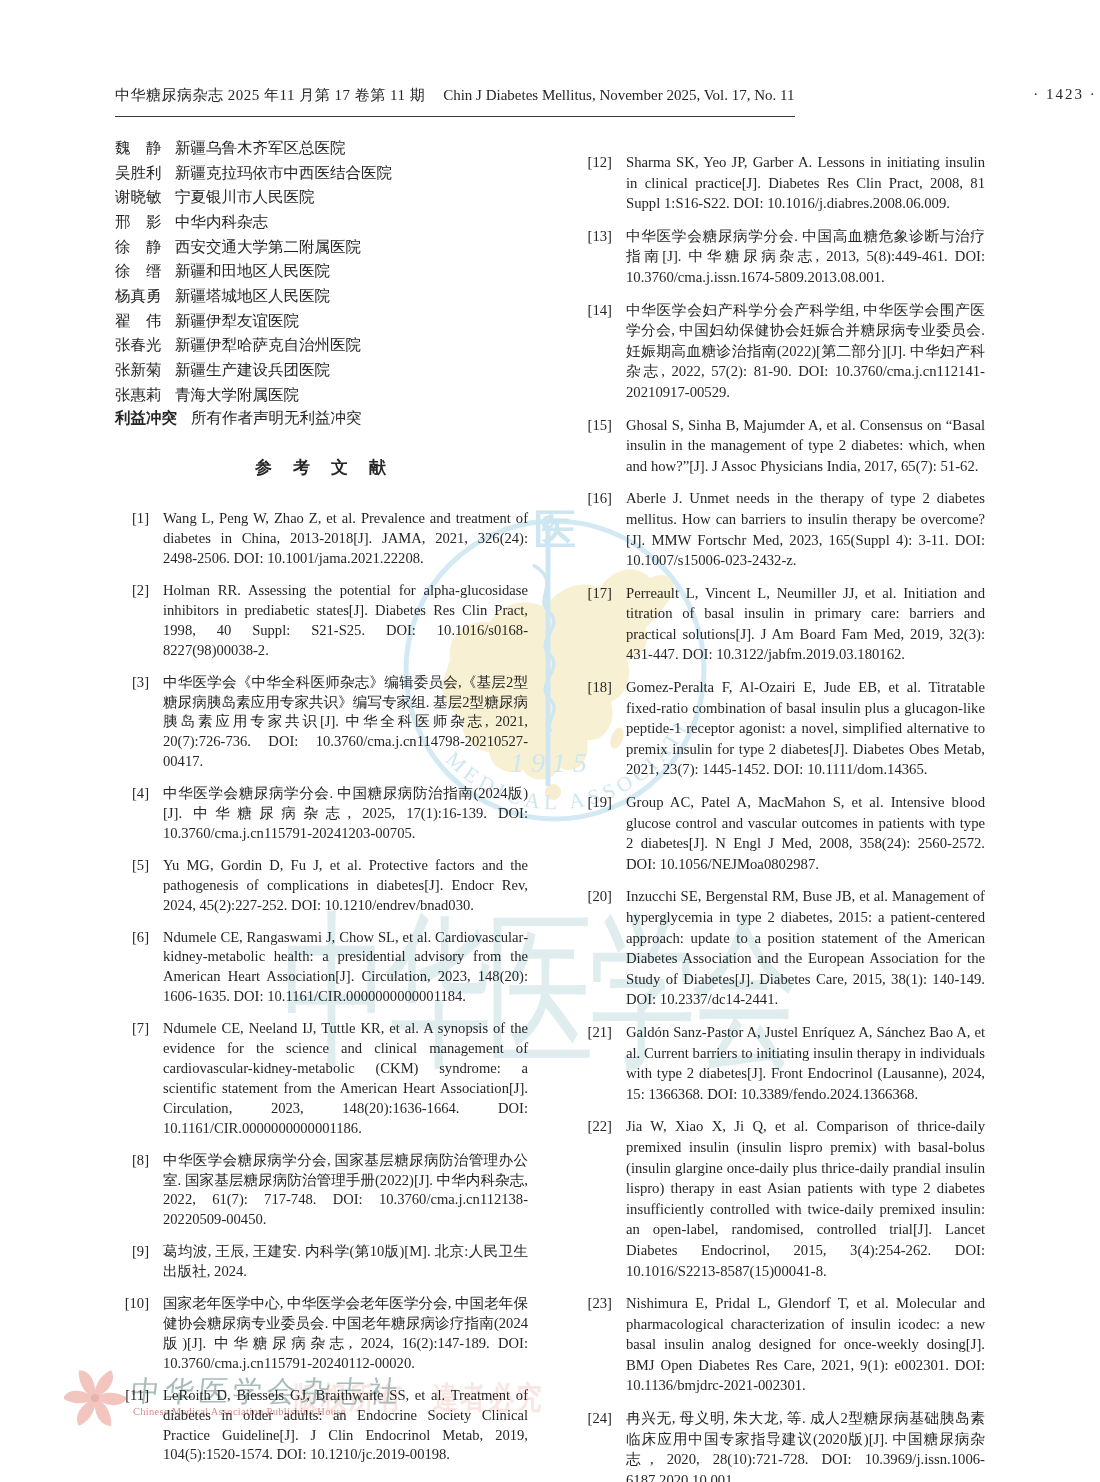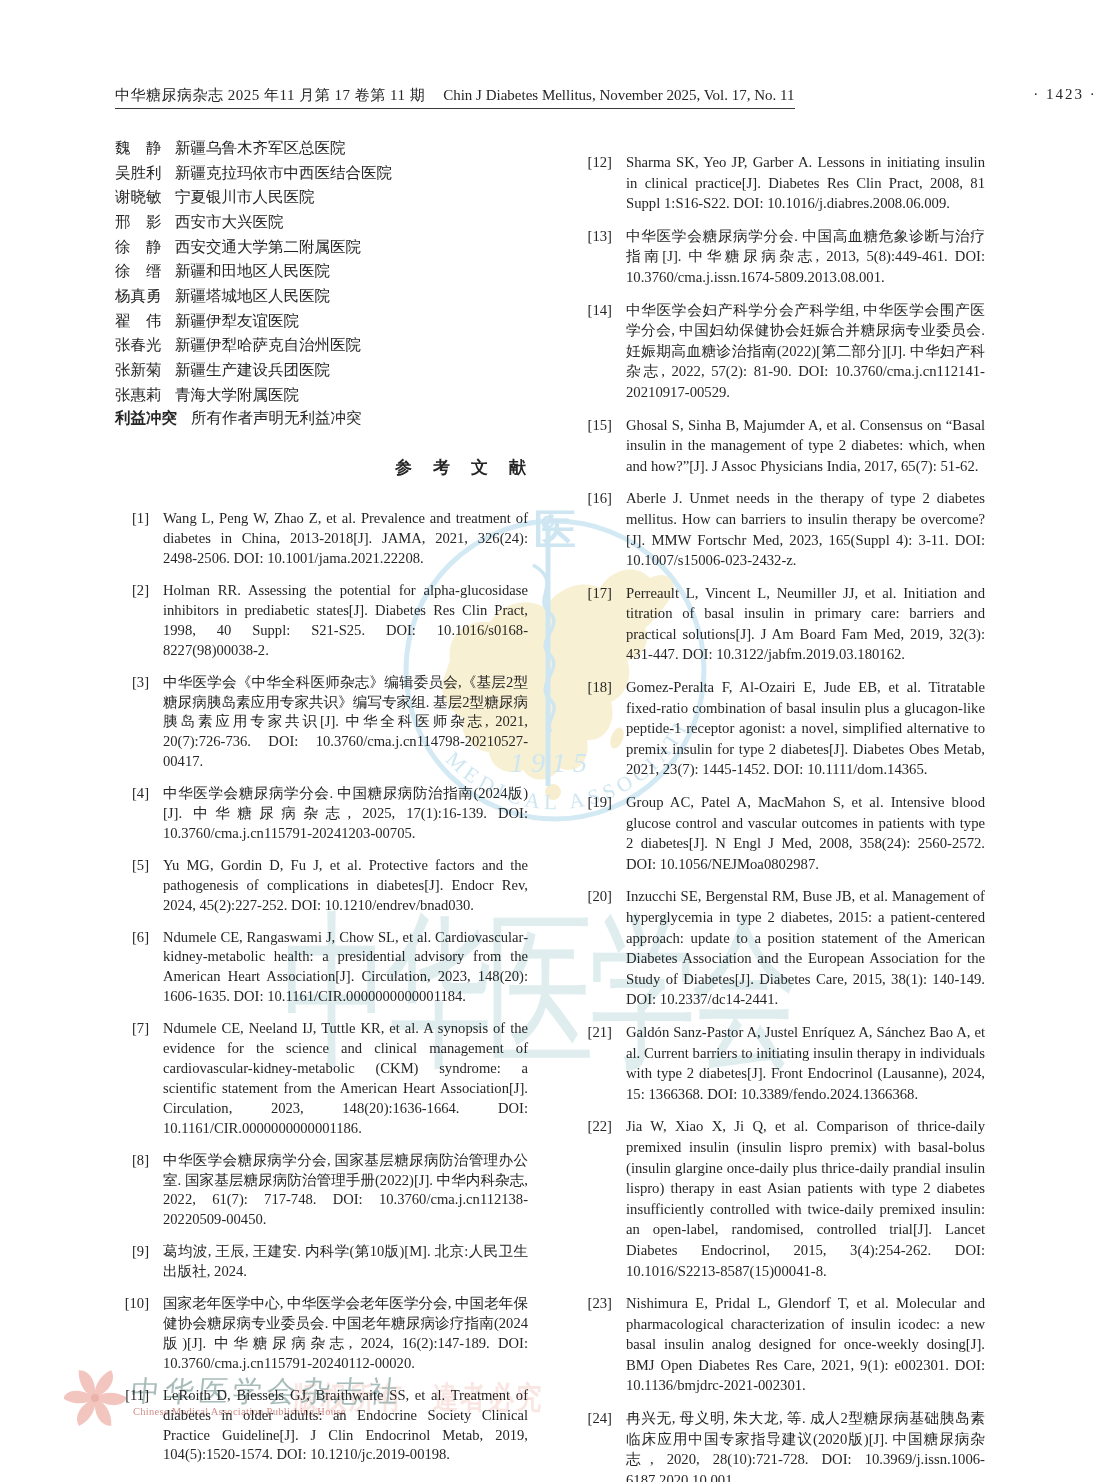--- a/index.html
+++ b/index.html
@@ -5,35 +5,35 @@
   * { margin:0; padding:0; box-sizing:border-box; }
   html,body { background:#e8e8e8; }
   .page {
     position:relative; width:1100px; height:1482px;
     background:#ffffff; overflow:hidden;
     font-family:"Liberation Serif","DejaVu Serif",serif;
     color:#262626;
   }
   
   .header { position:absolute; left:115px; top:86px; width:880px; font-size:15px; white-space:nowrap; }
-  .header-rule { display:inline-block; border-bottom:1.5px solid #3a3a3a; padding-bottom:3px;text-align:center; }
+  .header-rule { display:inline-block; border-bottom:1.5px solid #3a3a3a; padding-bottom:11px;text-align:center; }
   .header-zh { letter-spacing:.5px; }
   .header-en { margin-left:18px; }
   .page-number { position:absolute; left:895px; top:0; width:110px; text-align:center; letter-spacing:2px; }
   
   .col { position:absolute; z-index:2; }
   .col-left  { left:115px; top:136px; width:413px; }
   .col-right { left:578px; top:140px; width:407px; }
   
   .author-row { display:flex; height:24.7px; align-items:center; font-size:15.5px; }
   .author-name { flex:0 0 50px; margin-right:10px; white-space:pre; }
   .conflict-row { display:flex; height:24.7px; align-items:flex-start; font-size:15.5px; }
   .conflict-label { font-weight:bold; margin-right:14px; }
   
-  .ref-heading { margin-top:24px; height:22px; text-align:right; font-size:17px; font-weight:bold; letter-spacing:2px; }
+  .ref-heading { margin-top:24px; height:22px; text-align:center; font-size:17px; font-weight:bold; letter-spacing:2px; }
   .ref-list { margin-top:31px; }
   .ref { display:flex; font-size:14.6px; line-height:19.9px;margin-top:12px; }
   .col-right .ref { font-size:14.7px; line-height:20.6px; }
   .ref-num { flex:0 0 34px; text-align:right; }
   .ref-text { flex:1; margin-left:14px; text-align:justify; }
   
   .wm { position:absolute; z-index:0; pointer-events:none; }
   .seal { left:355px; top:470px; width:400px; height:400px; opacity:.8; }
   .calligraphy-wm {
     left:282px; top:908px; font-size:168px; line-height:1;
@@ -108,21 +108,21 @@
       <div class="author-row">
           <span class="author-name">吴胜利</span>
           <span>新疆克拉玛依市中西医结合医院</span>
         </div>
       <div class="author-row">
           <span class="author-name">谢晓敏</span>
           <span>宁夏银川市人民医院</span>
         </div>
       <div class="author-row">
           <span class="author-name">邢　影</span>
-          <span>西安市大兴医院</span>
+          <span>中华内科杂志</span>
         </div>
       <div class="author-row">
           <span class="author-name">徐　静</span>
           <span>西安交通大学第二附属医院</span>
         </div>
       <div class="author-row">
           <span class="author-name">徐　缙</span>
           <span>新疆和田地区人民医院</span>
         </div>
       <div class="author-row">

